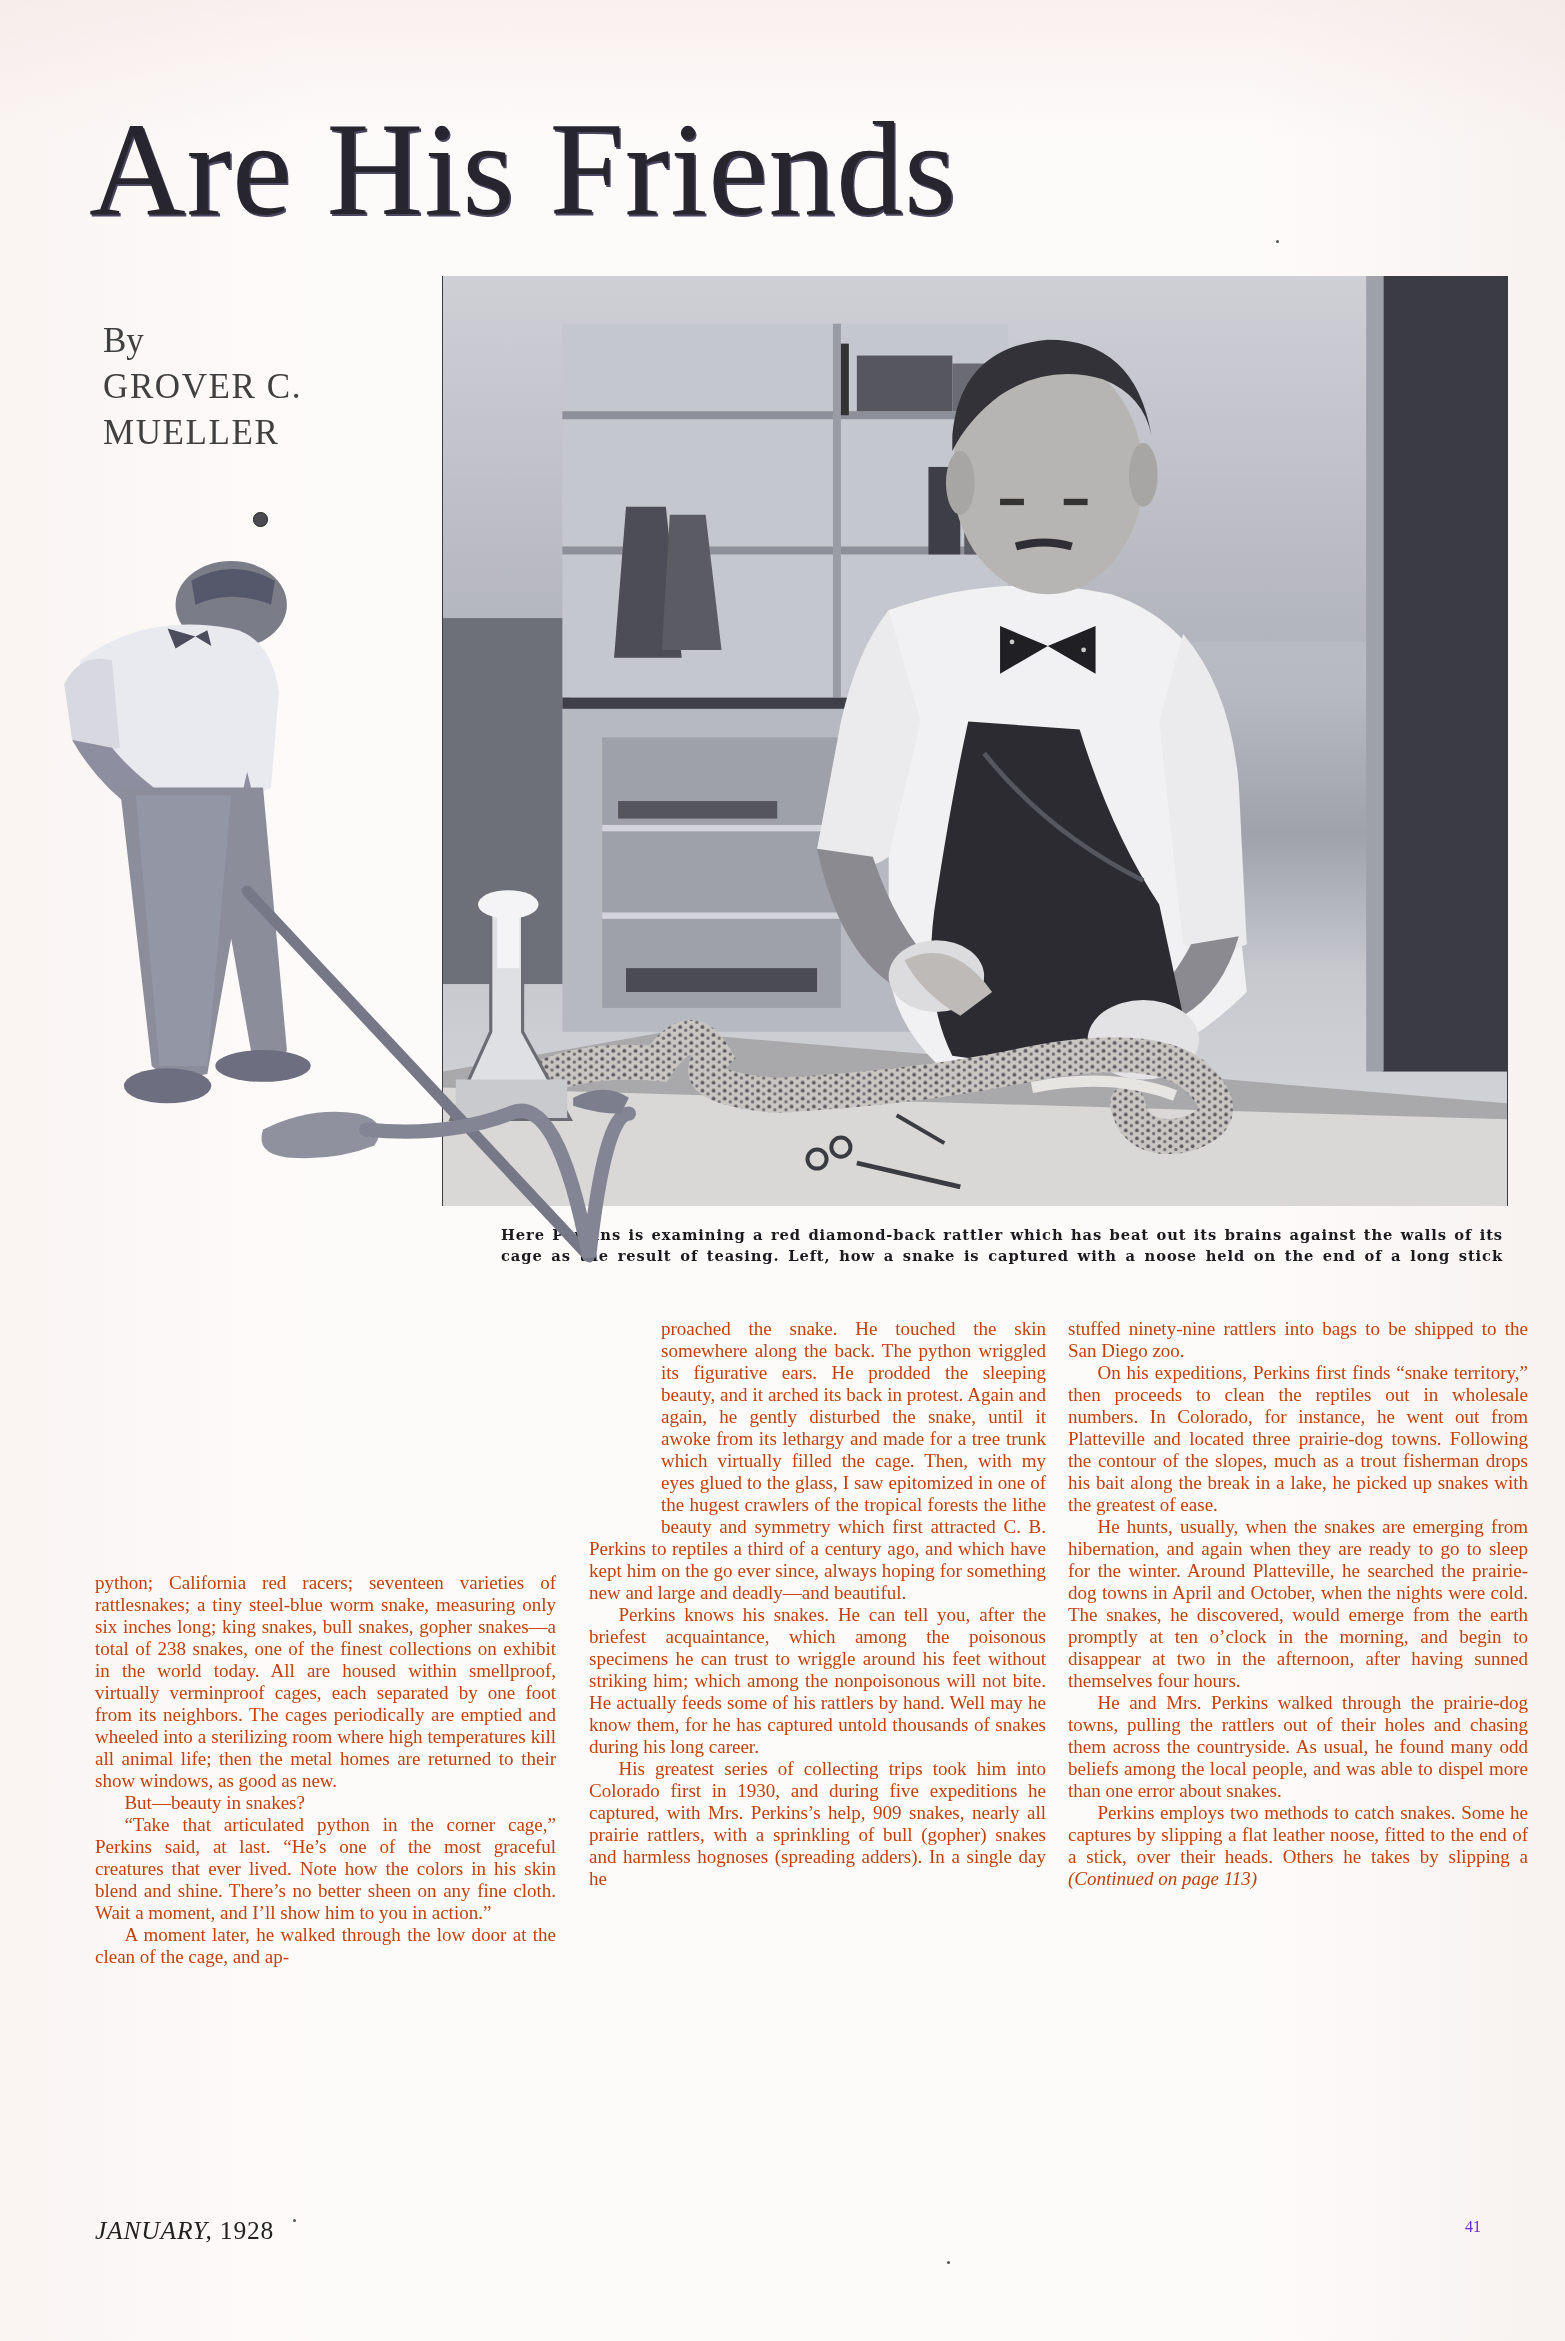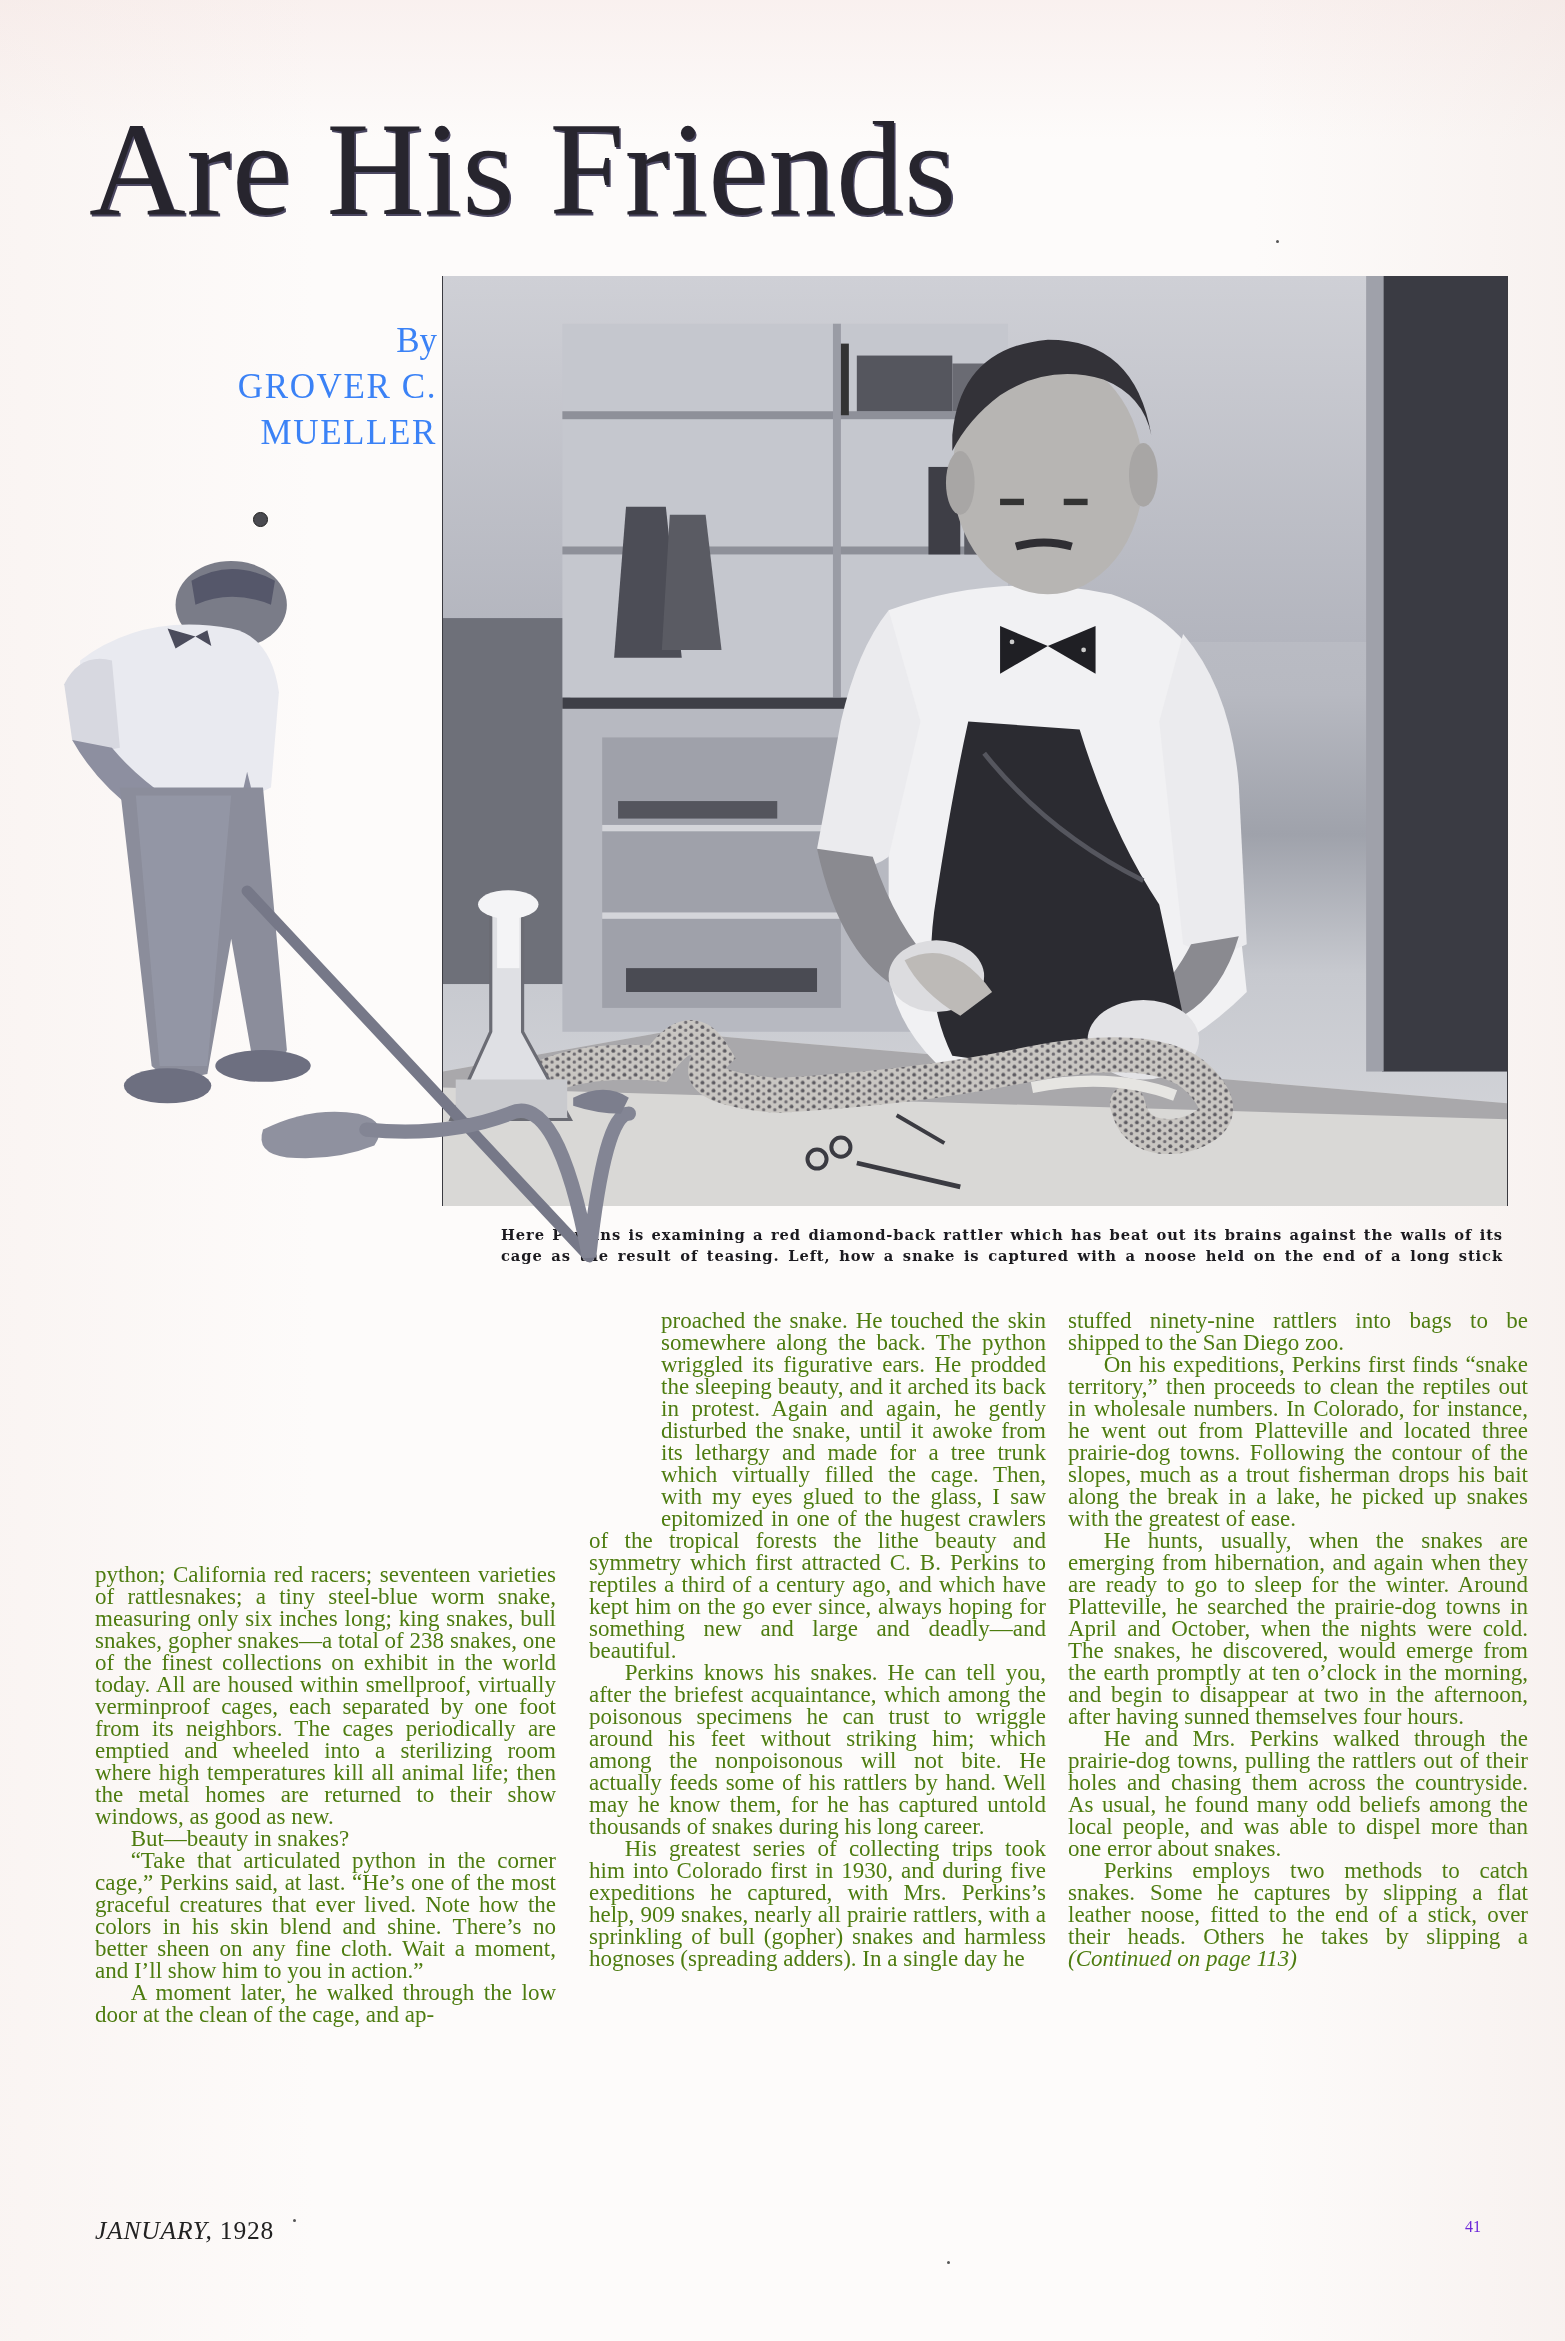--- a/index.html
+++ b/index.html
@@ -18,21 +18,21 @@
     }
     .title {
       position: absolute; left: 89px; top: 102px;
       font-size: 134px; line-height: 1; letter-spacing: 0.8px;
       font-weight: normal; color: #27252e; margin: 0;
       text-shadow: 1.6px 1.6px 0 #4a4660;
       text-align: right;
     }
     .byline {
       position: absolute; left: 103px; top: 318px; width: 334px;
-      text-align: right; font-size: 35px; line-height: 46px; color: #3b82f6;
+      text-align: left; font-size: 35px; line-height: 46px; color: #404040;
     }
     .byline .by { display: block; }
     .byline .name { display: block; letter-spacing: 1.6px; }
     .bullet {
       position: absolute; left: 253px; top: 512px; width: 12.7px; height: 12.7px;
       border-radius: 50%; background: #4a4a50; border: 0.8px solid #222;
     }
 
     
     .photo-main {
@@ -50,22 +50,23 @@
     }
 
     
     .photo-cutout {
       position: absolute; left: 48px; top: 557px; width: 605px; height: 1002px;
     }
     .photo-cutout svg { width: 100%; height: 100%; }
 
     
     .col {
-      position: absolute; font-size: 23px; line-height: 22px; color: #4d7c0f;
+      position: absolute; font-size: 19px; line-height: 22px; color: #c2410c;
       text-align: justify;
+      margin-top: 8px;
     }
     .col p { margin: 0; text-indent: 0; }
     .col p.ind { text-indent: 1.55em; }
     .col1 { left: 95px; top: 1564px; width: 461px; }
     .col2 { left: 589px; top: 1310px; width: 457px; }
     .col2 .float-spacer {
       float: left; width: 72px; height: 220px; shape-outside: inset(0);
     }
     .col3 { left: 1068px; top: 1310px; width: 460px; }
     .continued { font-style: italic; }

